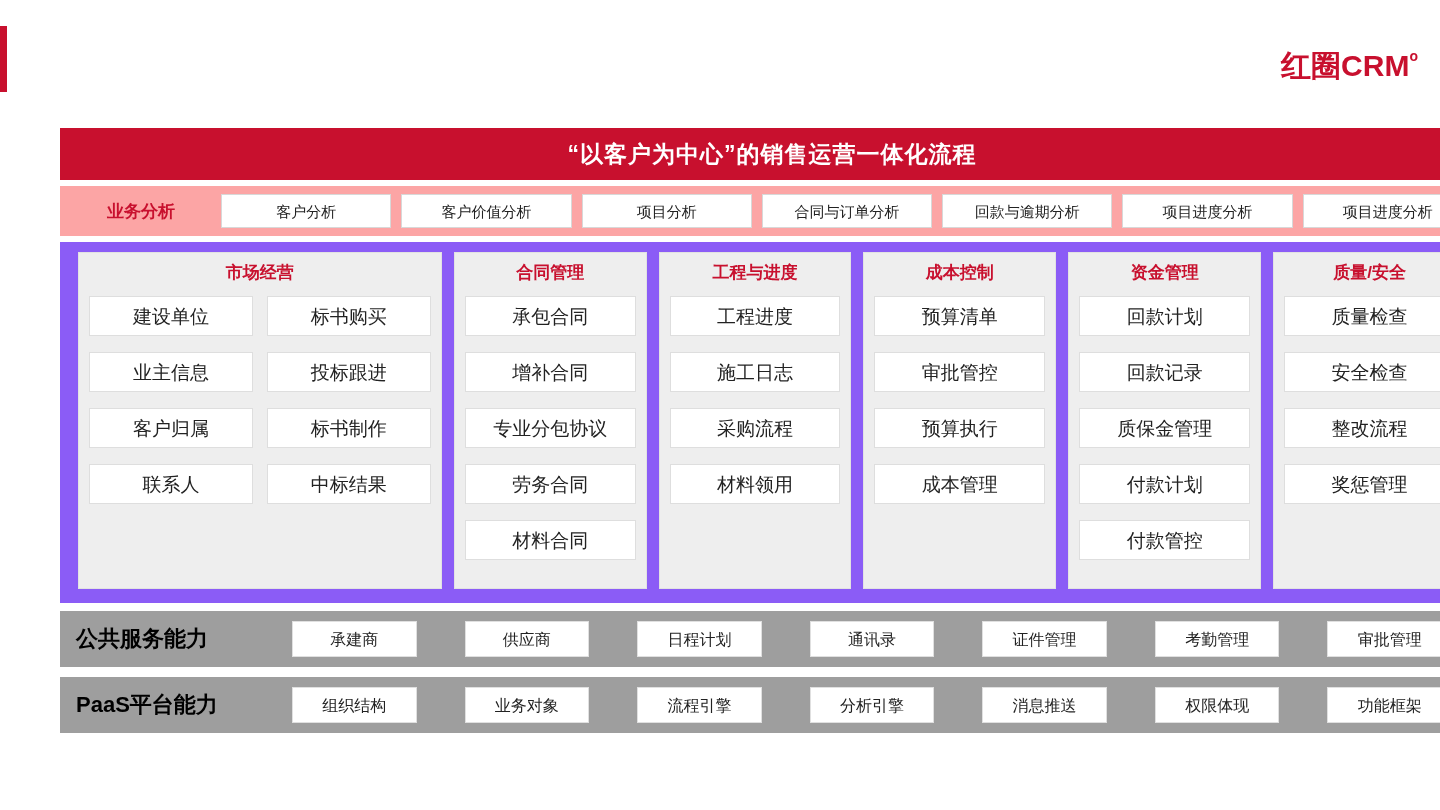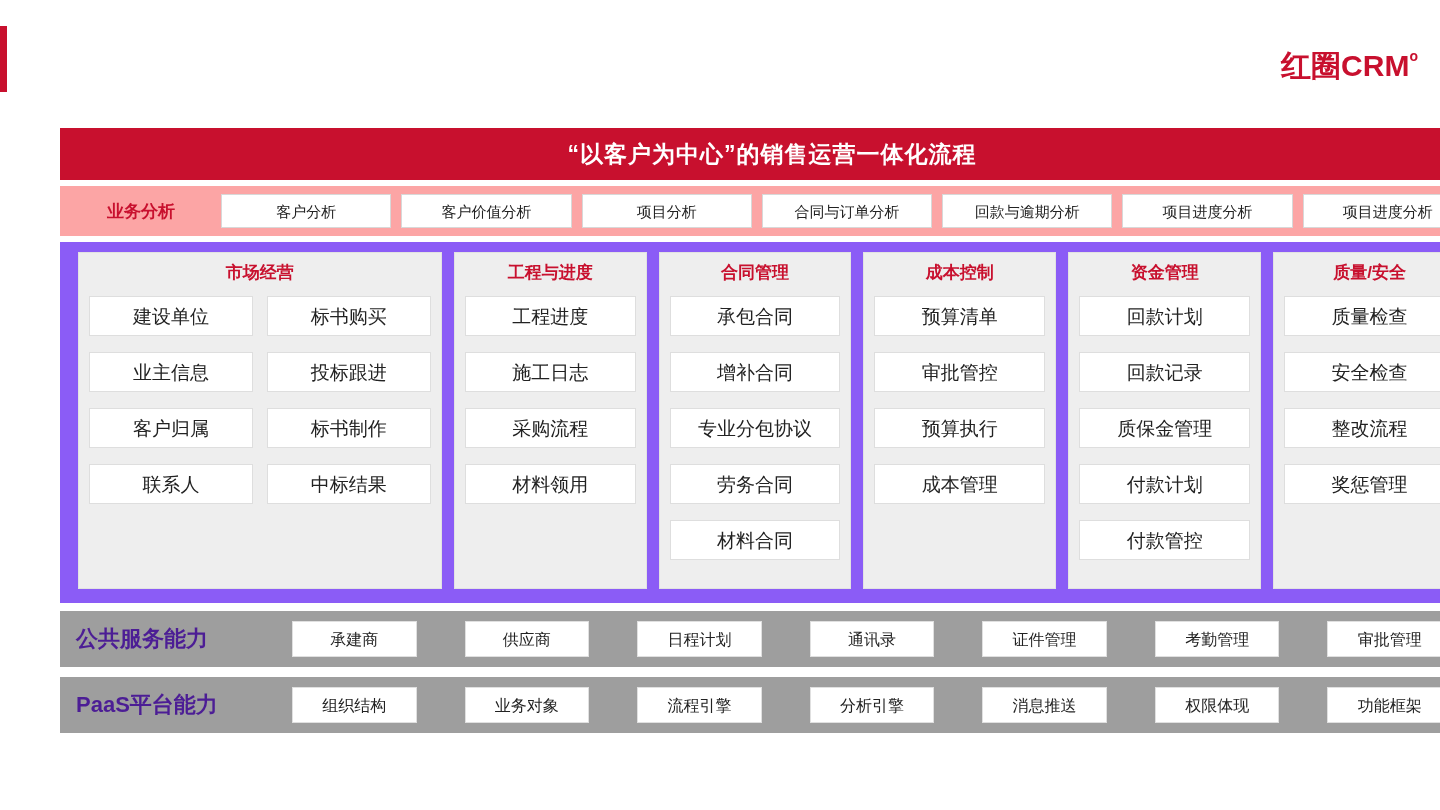--- a/index.html
+++ b/index.html
@@ -160,21 +160,21 @@
     background: #9e9e9e;
     height: 56px;
     display: flex;
     align-items: center;
     padding: 0 8px;
     box-sizing: border-box;
   }
   .band-label {
     width: 200px;
     flex: none;
-    color: #4c1d95;
+    color: #000000;
     font-size: 22px;
     font-weight: bold;
     padding-left: 8px;
     box-sizing: border-box;
   }
   .band-item {
     flex: 1 1 0;
     margin: 0 24px;
     height: 36px;
     line-height: 36px;
@@ -223,37 +223,37 @@
         <div class="tile">业主信息</div>
         <div class="tile">投标跟进</div>
         <div class="tile">客户归属</div>
         <div class="tile">标书制作</div>
         <div class="tile">联系人</div>
         <div class="tile">中标结果</div>
       </div>
     </div>
 
     <div class="module w1">
-      <div class="module-title">工程与进度</div>
-      <div class="tiles">
-        <div class="tile">工程进度</div>
-        <div class="tile">施工日志</div>
-        <div class="tile">采购流程</div>
-        <div class="tile">材料领用</div>
-      </div>
-    </div>
-
-    <div class="module w1">
       <div class="module-title">合同管理</div>
       <div class="tiles">
         <div class="tile">承包合同</div>
         <div class="tile">增补合同</div>
         <div class="tile">专业分包协议</div>
         <div class="tile">劳务合同</div>
         <div class="tile">材料合同</div>
+      </div>
+    </div>
+
+    <div class="module w1">
+      <div class="module-title">工程与进度</div>
+      <div class="tiles">
+        <div class="tile">工程进度</div>
+        <div class="tile">施工日志</div>
+        <div class="tile">采购流程</div>
+        <div class="tile">材料领用</div>
       </div>
     </div>
 
     <div class="module w1">
       <div class="module-title">成本控制</div>
       <div class="tiles">
         <div class="tile">预算清单</div>
         <div class="tile">审批管控</div>
         <div class="tile">预算执行</div>
         <div class="tile">成本管理</div>

